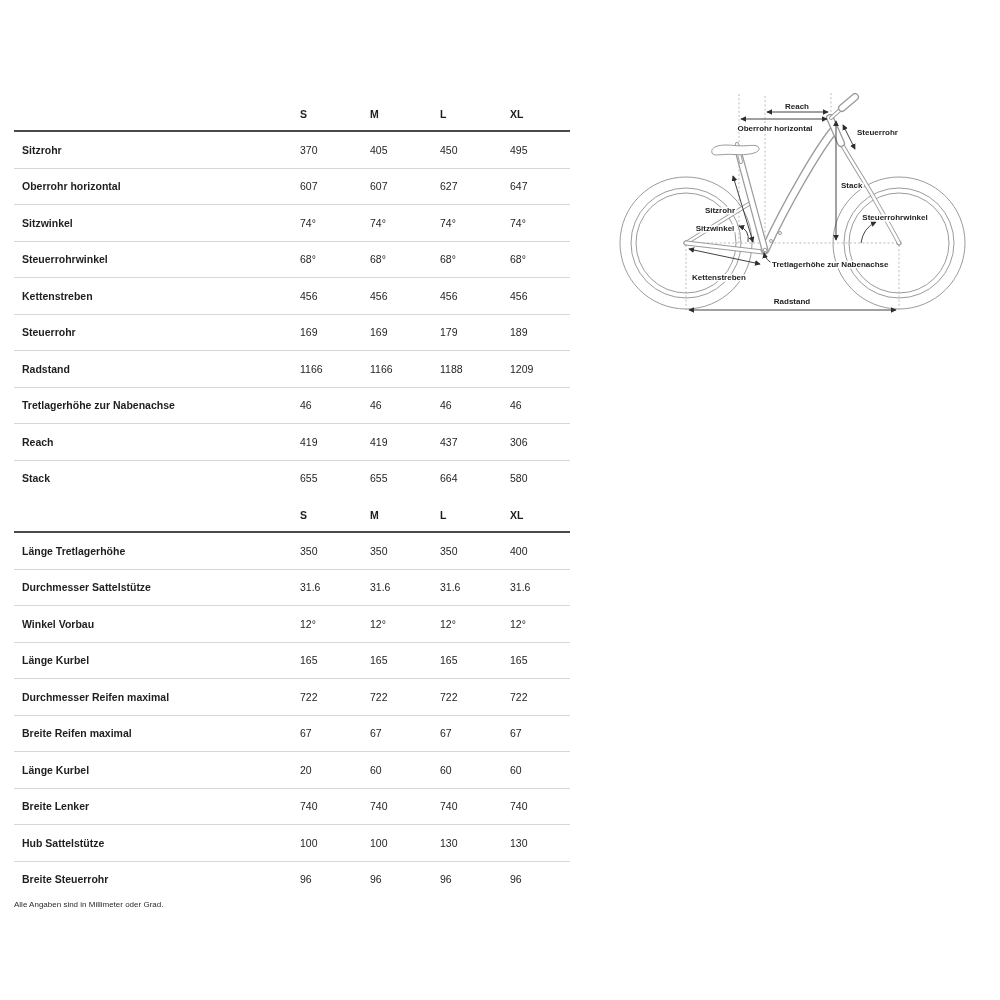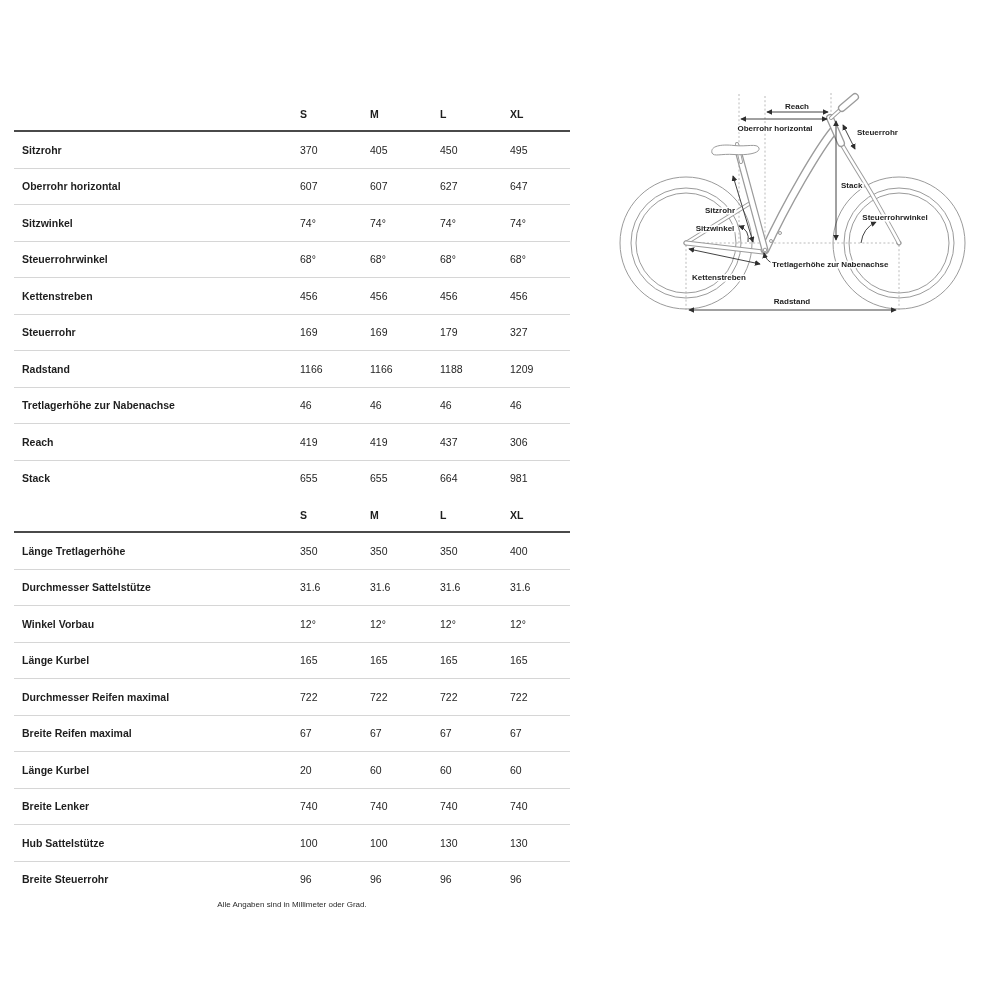--- a/index.html
+++ b/index.html
@@ -21,21 +21,21 @@
     align-items: center;
     height: 35.5px;
   }
   .row.header { height: 32px; border-bottom: 2px solid #4a4a4a; }
   .rows .row { border-bottom: 1px solid #d6d6d6; }
   .rows .row:last-child { border-bottom: none; }
   .cell { white-space: nowrap; overflow: hidden; }
   .cell.label { padding-left: 8px; font-weight: 700; font-size: 10.5px; }
   .cell.val   { font-size: 10.5px; font-weight: 400; }
   .cell.hdr   { font-weight: 700; font-size: 10.5px; }
-  .footnote { margin-top: 3px; padding-left: 0px; font-size: 8px; color: #2b2b2b; text-align: center; }
+  .footnote { margin-top: 3px; padding-left: 0px; font-size: 8px; color: #2b2b2b; }
 
   
   .diagram { position: absolute; left: 608px; top: 80px; }
   .ring  { fill: none; stroke: #9b9b9b; stroke-width: 1; }
   .thin  { fill: none; stroke: #9b9b9b; stroke-width: 1; }
   .tubeO { fill: none; stroke: #9b9b9b; stroke-linecap: round; }
   .tubeI { fill: none; stroke: #ffffff; stroke-linecap: round; }
   .dotl  { fill: none; stroke: #a9a9a9; stroke-width: 0.8; stroke-dasharray: 2 2.2; }
   .dim   { fill: none; stroke: #2e2e2e; stroke-width: 0.9; }
   .lbl   {
@@ -99,21 +99,21 @@
       <div class="cell val">456</div>
       <div class="cell val">456</div>
       <div class="cell val">456</div>
     </div>
 
     <div class="row">
       <div class="cell label">Steuerrohr</div>
       <div class="cell val">169</div>
       <div class="cell val">169</div>
       <div class="cell val">179</div>
-      <div class="cell val">327</div>
+      <div class="cell val">189</div>
     </div>
 
     <div class="row">
       <div class="cell label">Radstand</div>
       <div class="cell val">1166</div>
       <div class="cell val">1166</div>
       <div class="cell val">1188</div>
       <div class="cell val">1209</div>
     </div>
 
@@ -131,21 +131,21 @@
       <div class="cell val">419</div>
       <div class="cell val">437</div>
       <div class="cell val">306</div>
     </div>
 
     <div class="row">
       <div class="cell label">Stack</div>
       <div class="cell val">655</div>
       <div class="cell val">655</div>
       <div class="cell val">664</div>
-      <div class="cell val">981</div>
+      <div class="cell val">580</div>
     </div>
   </div>
     </section>
 
     <section class="sec">
       <div class="row header">
         <div class="cell label"></div>
         <div class="cell val hdr">S</div>
         <div class="cell val hdr">M</div>
         <div class="cell val hdr">L</div>

